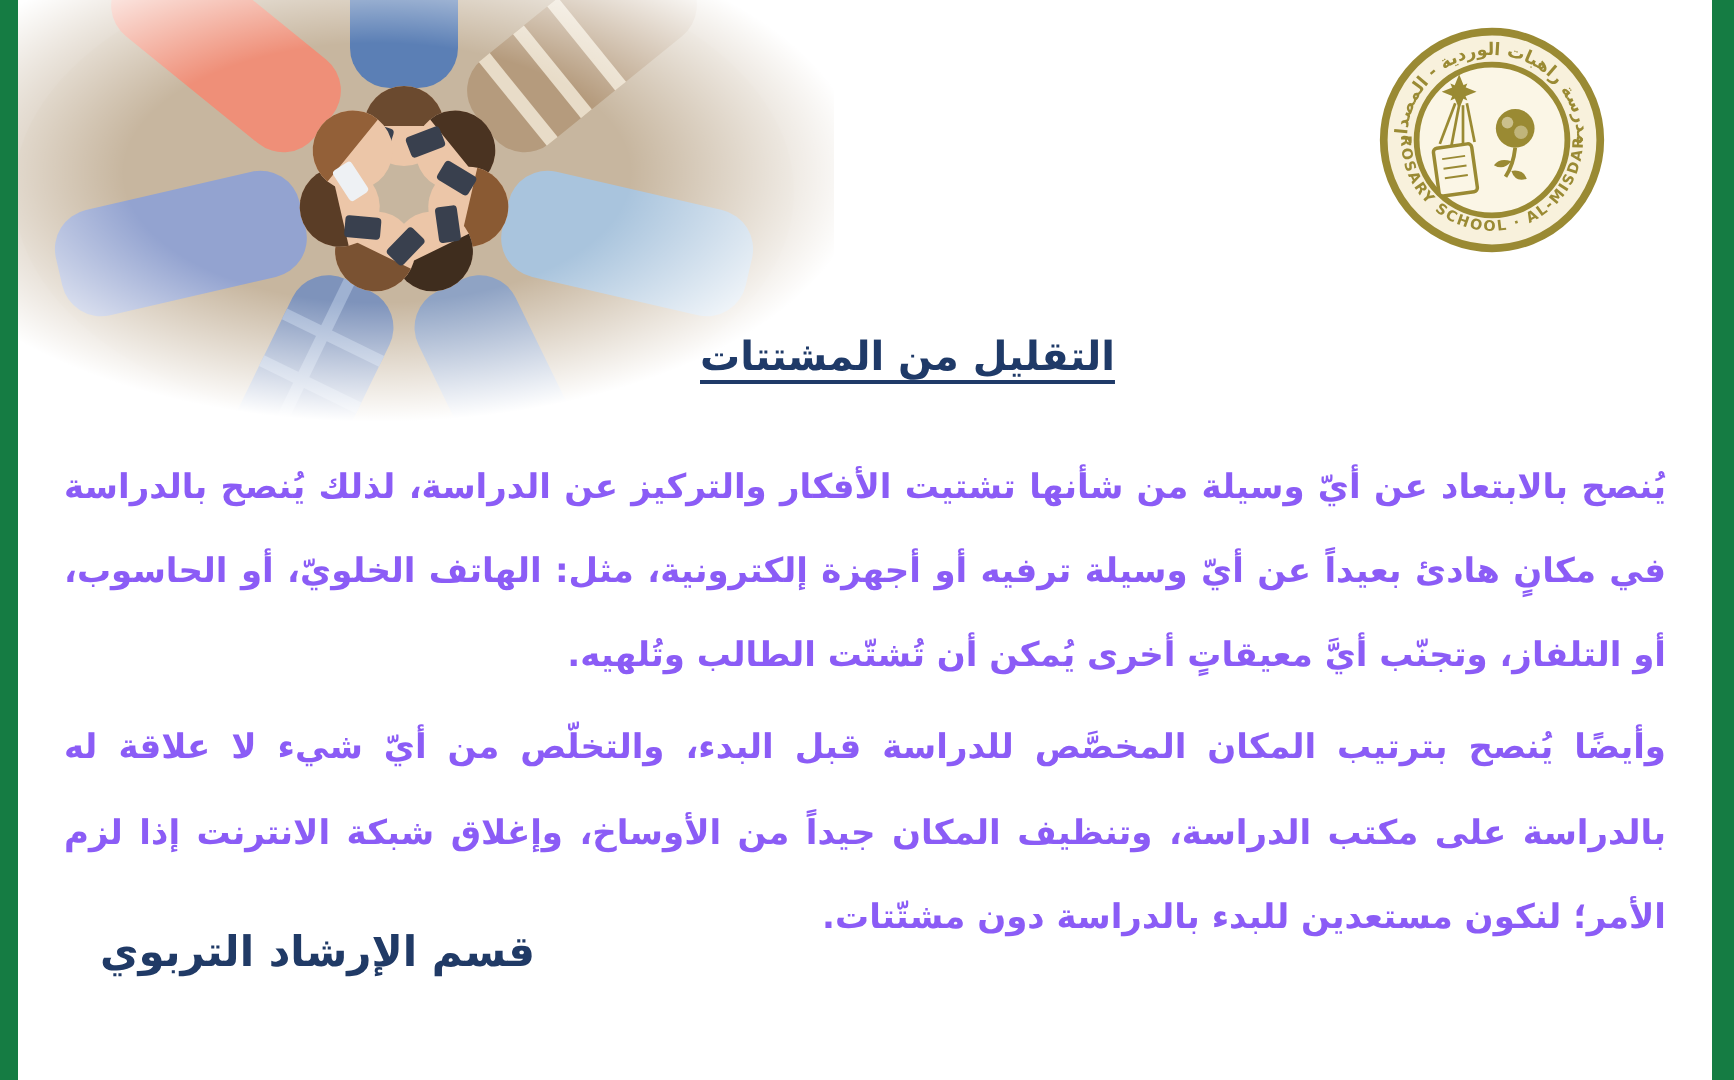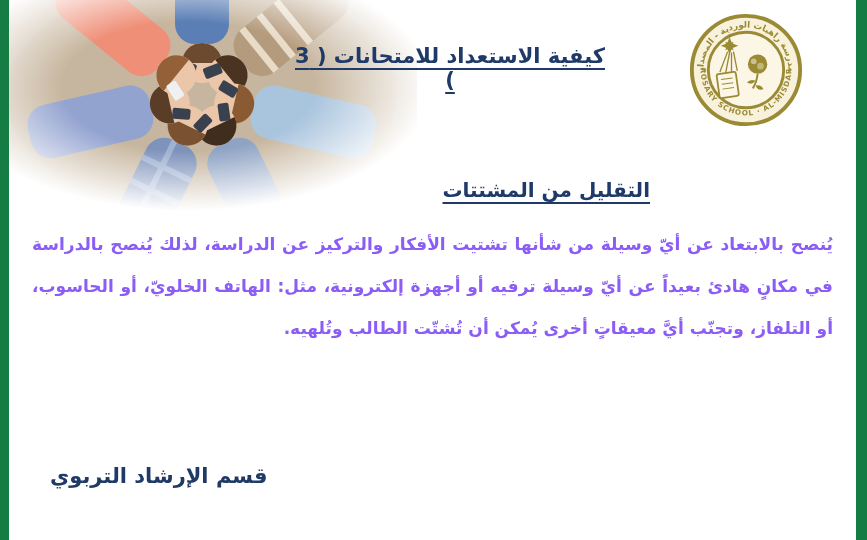--- a/index.html
+++ b/index.html
@@ -22,22 +22,22 @@
 
   .doc-title{
     position:absolute; top:44px; left:292px; width:316px;
     direction:rtl; text-align:center;
     color:#1f3a68; font-size:21px; font-weight:bold;
     text-decoration:underline; text-decoration-thickness:2px; text-underline-offset:5px;
   }
   .logo{position:absolute; top:12px; left:688px; width:116px; height:116px;}
 
   .section-heading{
-    position:absolute; top:178px; left:350px; width:300px;
-    direction:rtl; text-align:right;
+    position:absolute; top:166px; left:350px; width:300px;
+    direction:rtl; text-align:left;
     color:#1f3a68; font-size:20px; font-weight:bold;
     text-decoration:underline; text-decoration-thickness:2px; text-underline-offset:5px;
   }
 
   .body-text{
     position:absolute; top:223px; left:32px; right:34px;
     direction:rtl; text-align:justify;
     color:#8b5cf6; font-size:17px; font-weight:bold; line-height:2.48;
   }
   .body-text p{margin:0 0 4px 0;}
@@ -156,23 +156,23 @@
         <circle cx="72" cy="54" r="10" fill="#9a8a33"></circle>
         <circle cx="68" cy="51" r="3" fill="#fbf6e6" opacity="0.5"></circle>
         <circle cx="75" cy="56" r="3.5" fill="#fbf6e6" opacity="0.4"></circle>
         <path d="M72,64 q-1,9 -5,15" stroke="#9a8a33" stroke-width="2" fill="none"></path>
         <path d="M70,71 q-6,-2 -9,2 q5,3 9,-2 z" fill="#9a8a33"></path>
         <path d="M70,76 q6,-1 8,4 q-6,2 -8,-4 z" fill="#9a8a33"></path>
       </g>
     </svg>
   </div>
 
-  <div class="doc-title">كيفية الاستعداد للامتحانات ( 3 )</div>
 
   <div class="section-heading">التقليل من المشتتات</div>
 
   <div class="body-text">
     <p>يُنصح بالابتعاد عن أيّ وسيلة من شأنها تشتيت الأفكار والتركيز عن الدراسة، لذلك يُنصح بالدراسة في مكانٍ هادئ بعيداً عن أيّ وسيلة ترفيه أو أجهزة إلكترونية، مثل: الهاتف الخلويّ، أو الحاسوب، أو التلفاز، وتجنّب أيَّ معيقاتٍ أخرى يُمكن أن تُشتّت الطالب وتُلهيه.</p>
+    <p>وأيضًا يُنصح بترتيب المكان المخصَّص للدراسة قبل البدء، والتخلّص من أيّ شيء لا علاقة له بالدراسة على مكتب الدراسة، وتنظيف المكان جيداً من الأوساخ، وإغلاق شبكة الانترنت إذا لزم الأمر؛ لنكون مستعدين للبدء بالدراسة دون مشتّتات.</p>
   </div>
 
   <div class="signature">قسم الإرشاد التربوي</div>
 
 </div>
 
 </body></html>

